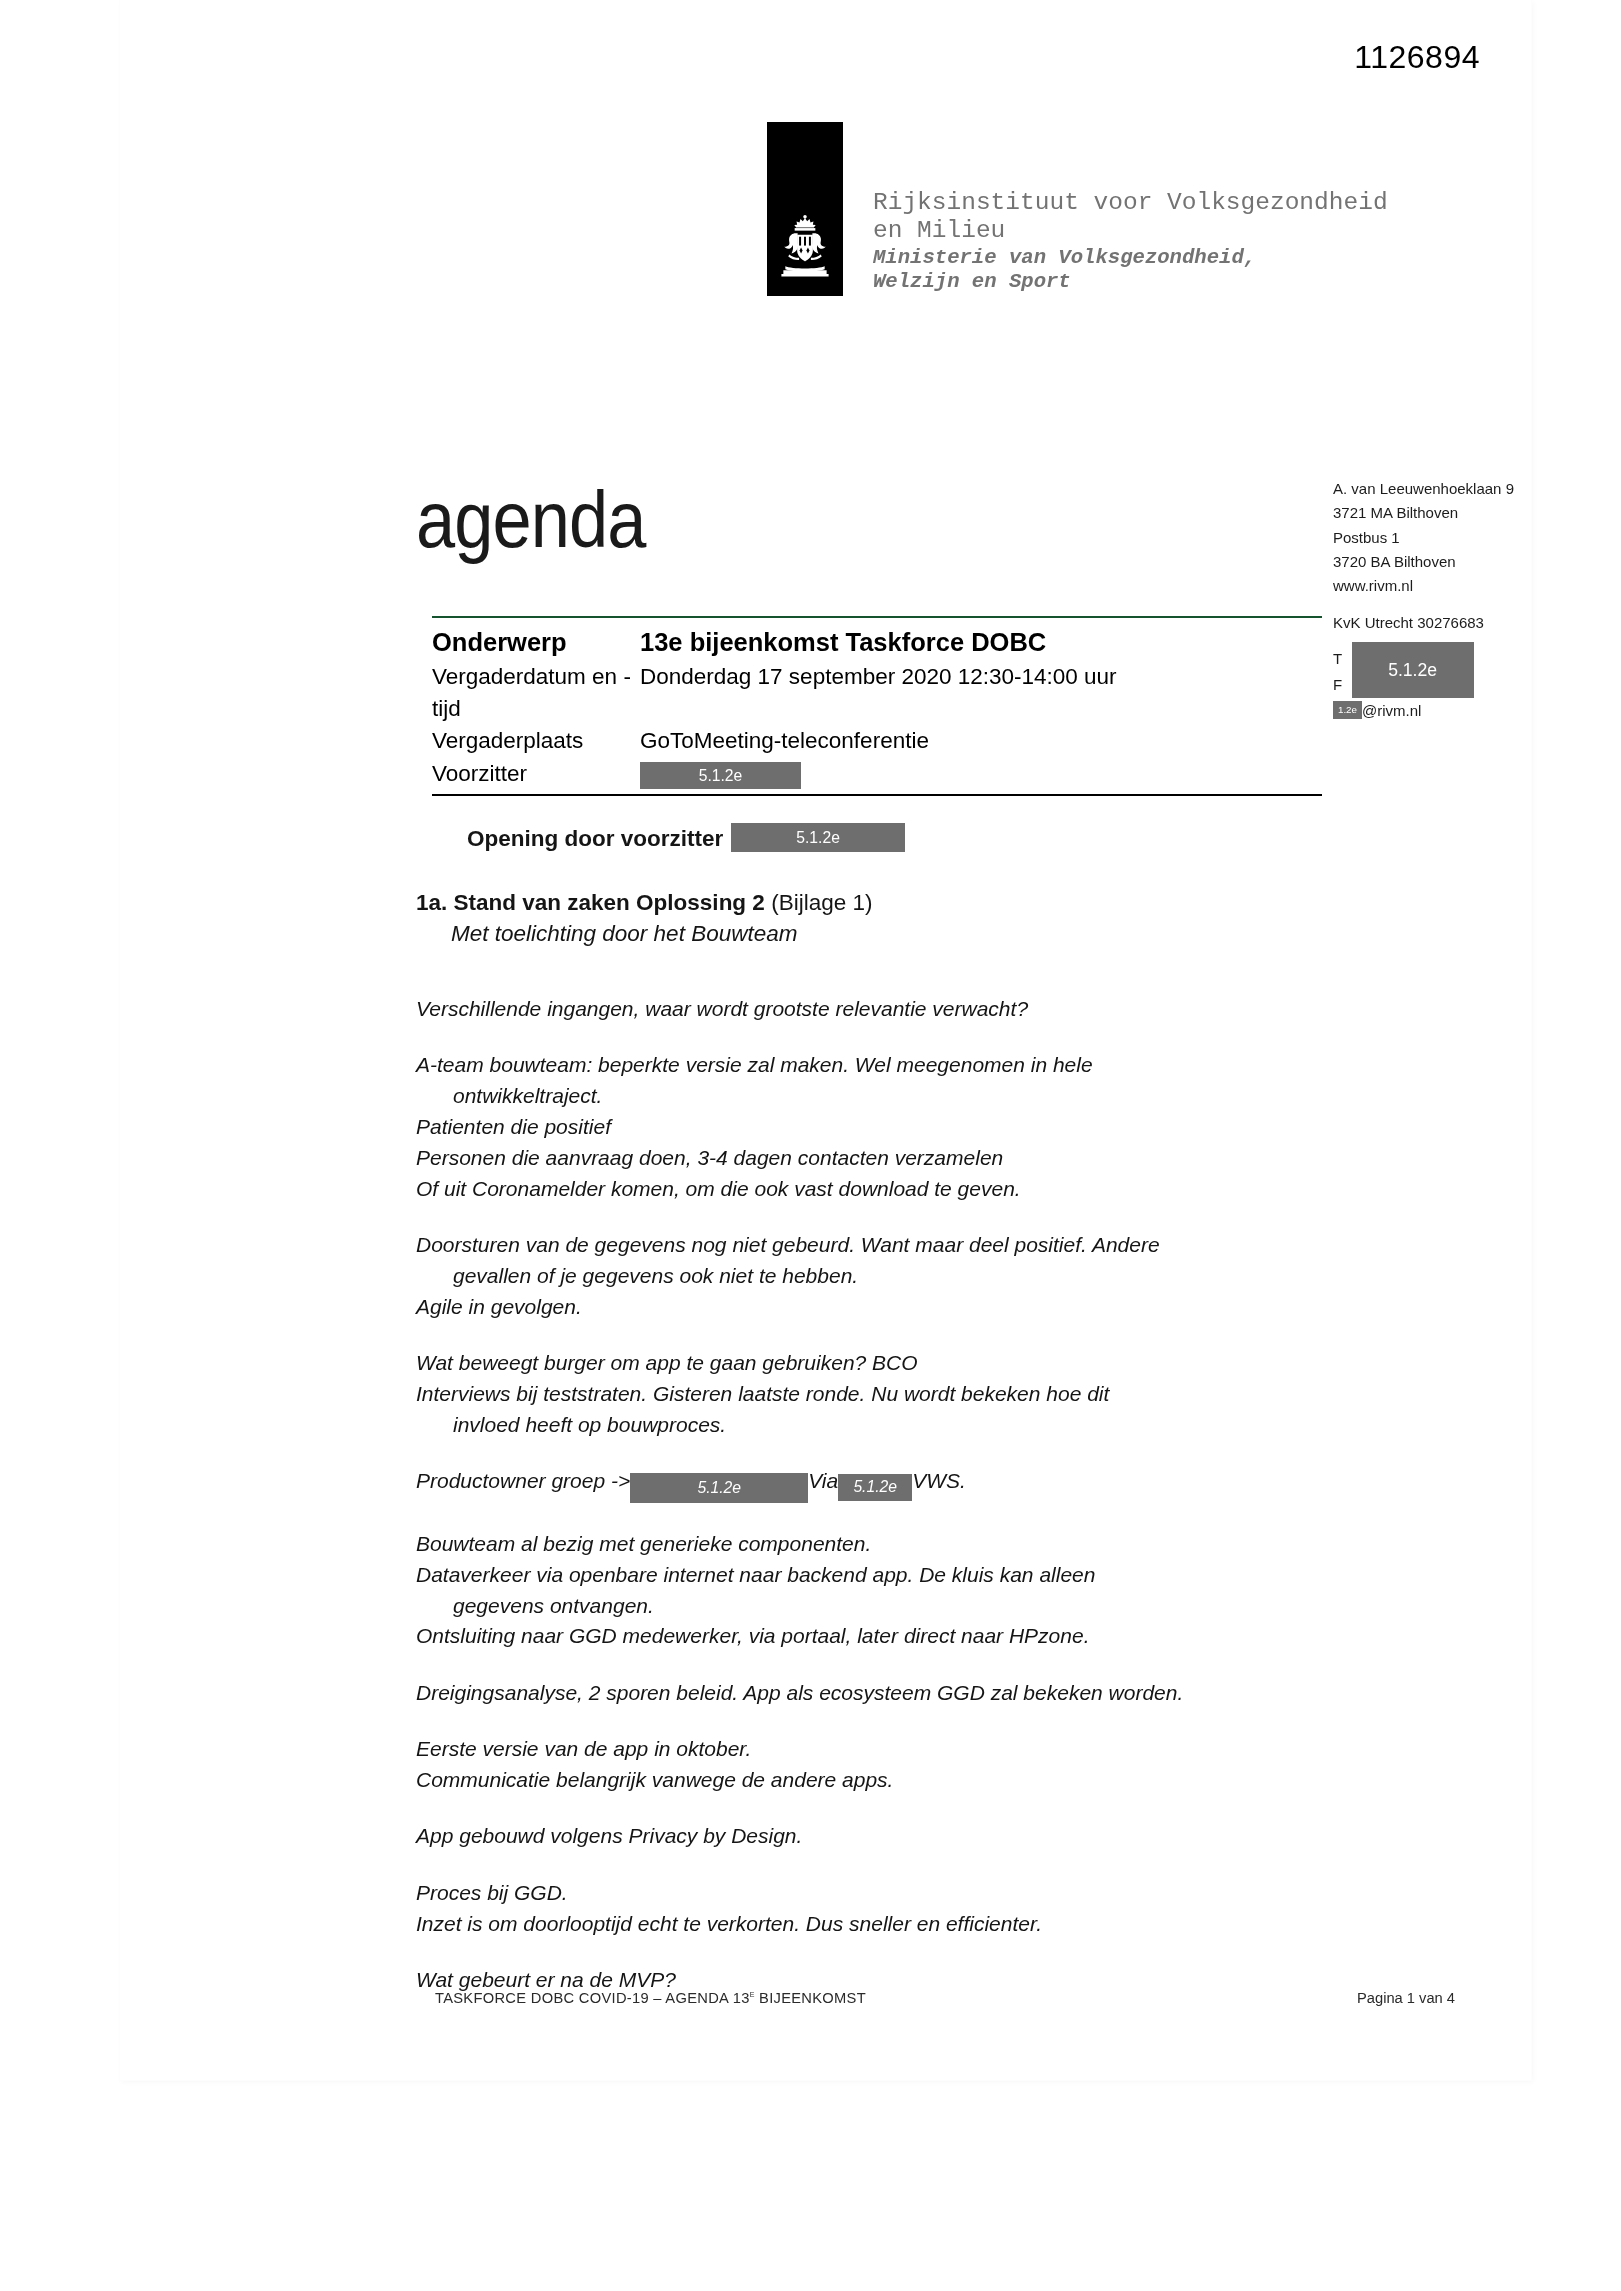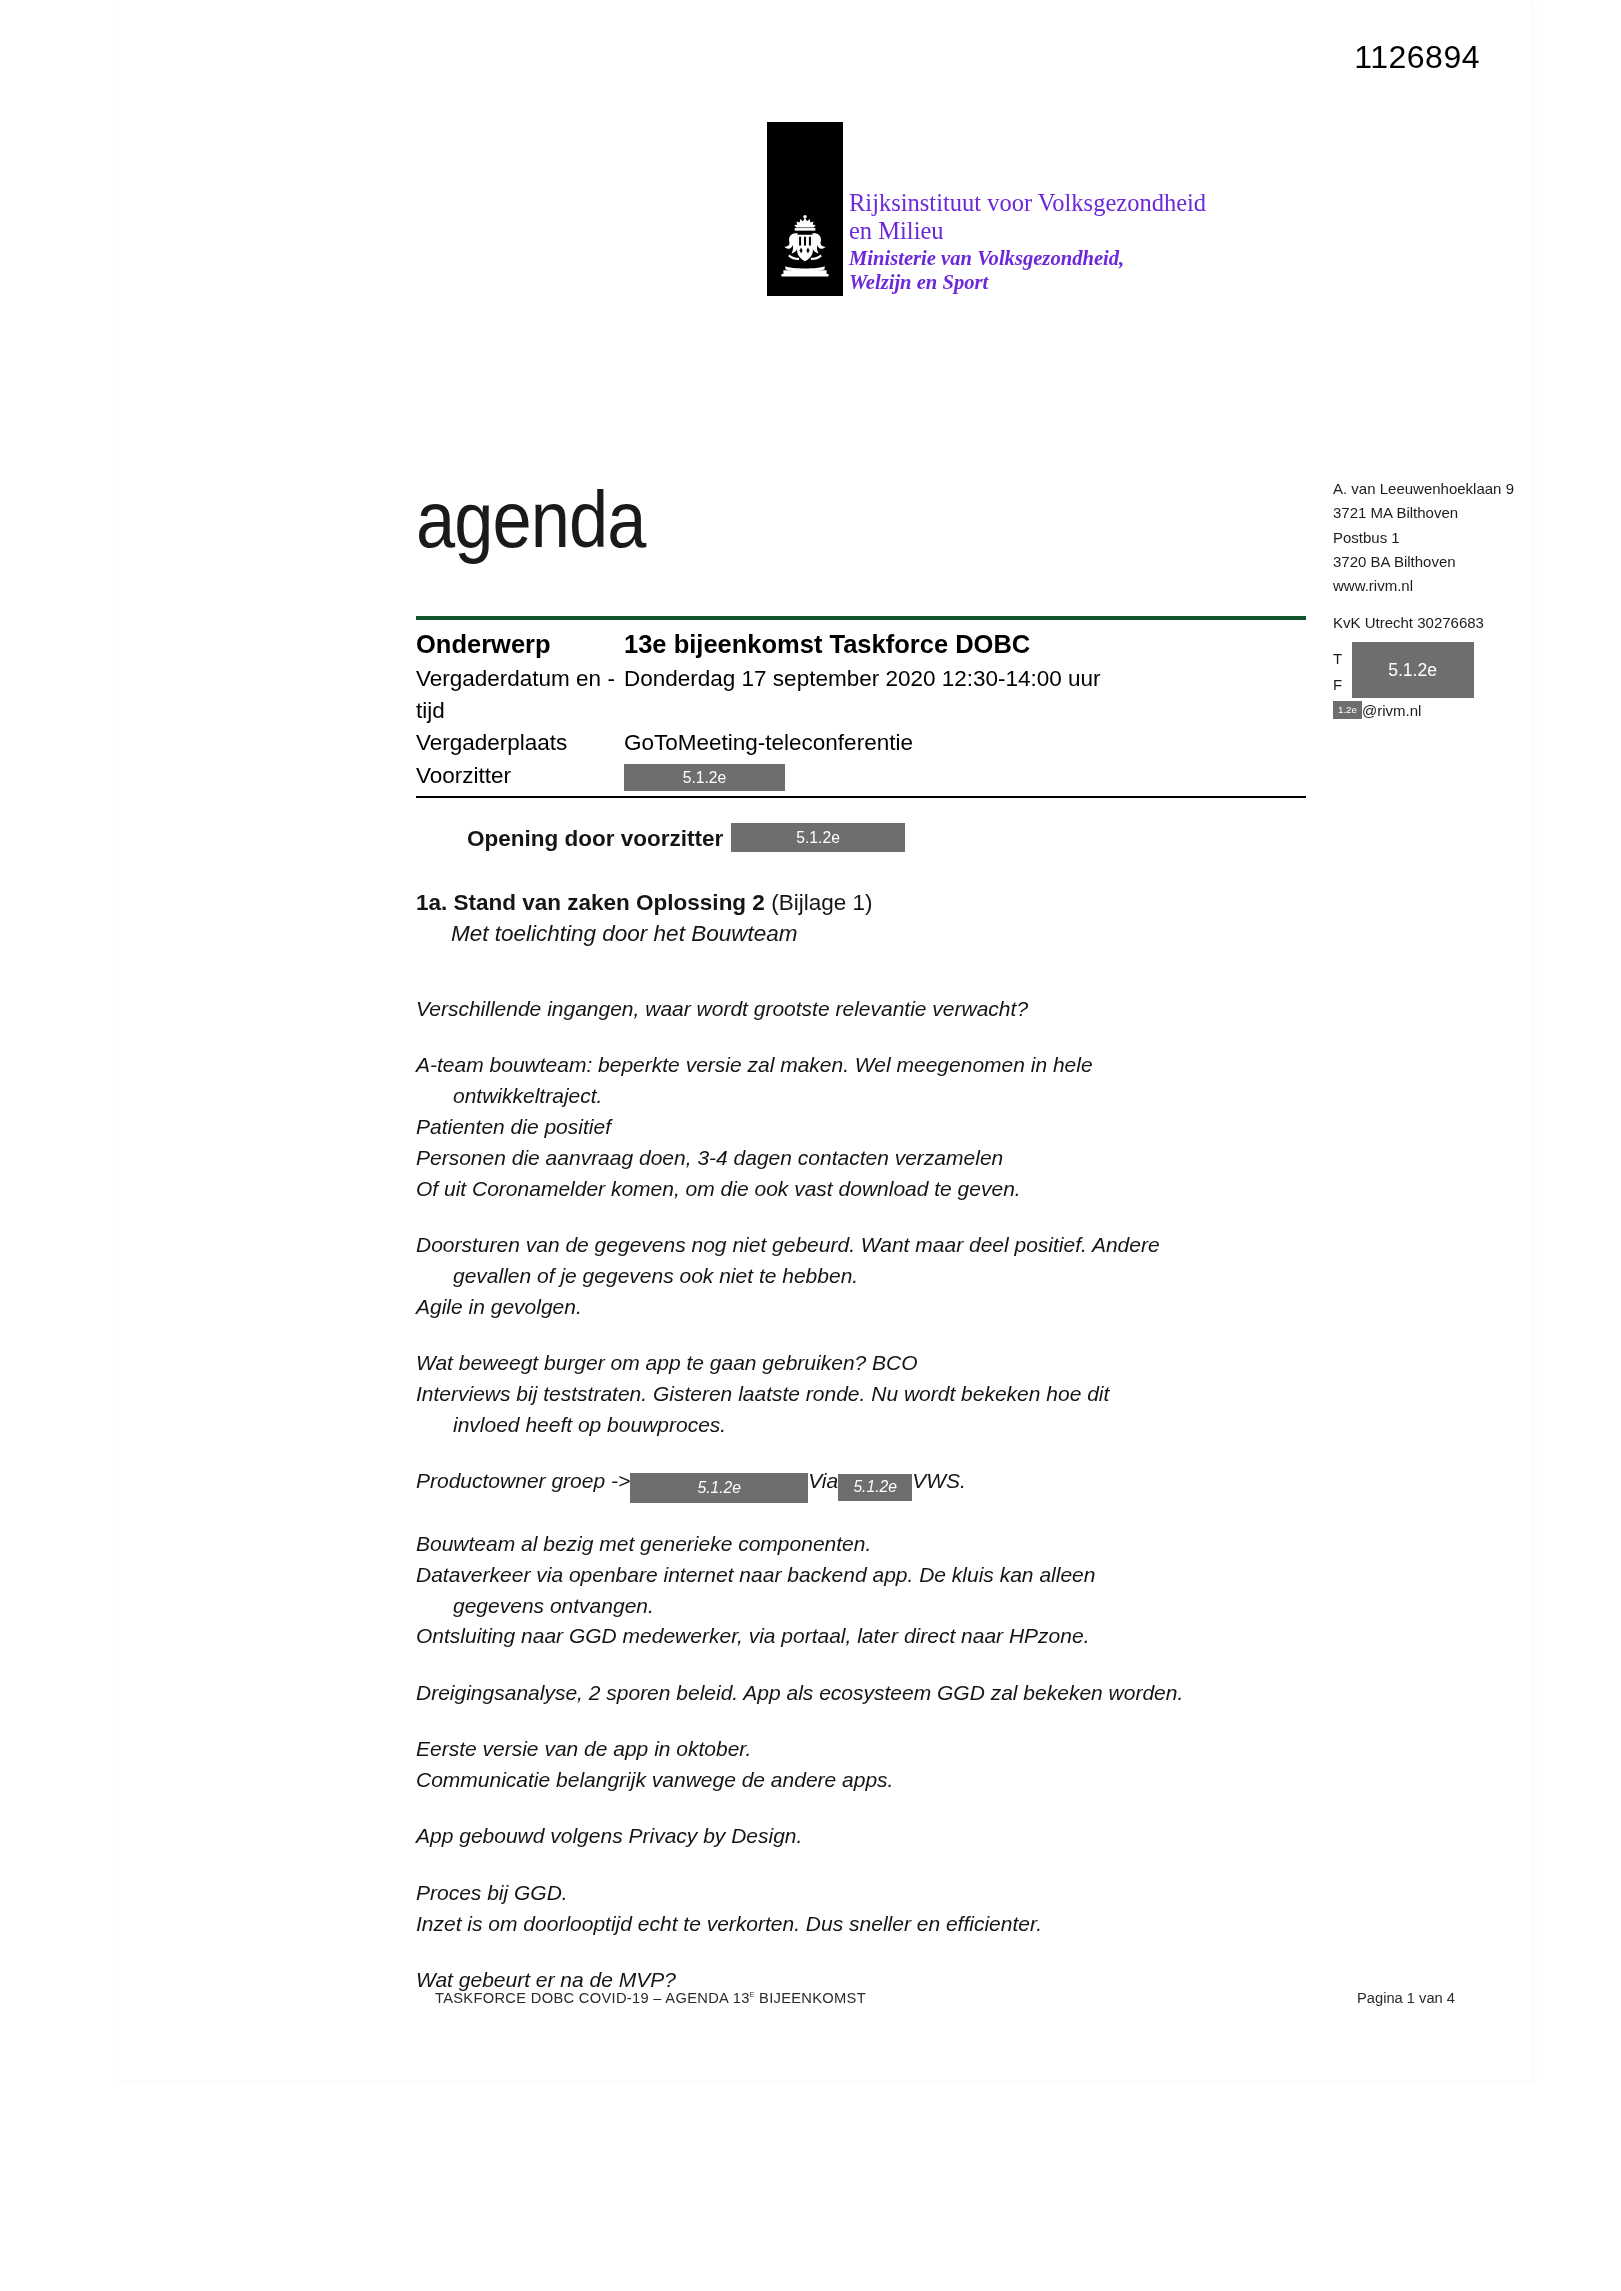--- a/index.html
+++ b/index.html
@@ -55,24 +55,24 @@
   }
   .crest {
     position: absolute;
     left: 50%;
     bottom: 9.8px;
     transform: translateX(-50%);
     width: 59px;
     height: 71px;
   }
   .logo-text {
-    margin-left: 6px;
+    margin-left: 30px;
     padding-bottom: 2px;
-    font-family: Liberation Serif, serif;
-    color: #6d28d9;
+    font-family: Liberation Mono, monospace;
+    color: #737373;
     line-height: 1.17;
   }
   .logo-text .l1 { font-size: 24.5px; white-space: nowrap; }
   .logo-text .l2 { font-size: 24.5px; }
   .logo-text .l3 { font-size: 20.6px; font-style: italic; font-weight: 600; white-space: nowrap; }
   .logo-text .l4 { font-size: 20.6px; font-style: italic; font-weight: 600; }
 
   
   .agenda-title {
     position: absolute;
@@ -125,24 +125,24 @@
     font-size: 9.8px;
     text-align: center;
     line-height: 17.6px;
     vertical-align: -2.9px;
     overflow: hidden;
   }
 
   
   .meta {
     position: absolute;
-    left: 296px;
+    left: 312px;
     top: 616px;
     width: 890px;
-    border-top: 4px solid #14532d;
+    border-top: 2px solid #14532d;
     border-bottom: 2px solid #000000;
     padding: 5.9px 0 3.9px 0;
   }
   .meta-row {
     display: flex;
     align-items: flex-start;
     line-height: 1.44;
   }
   .meta-label {
     width: 208px;

